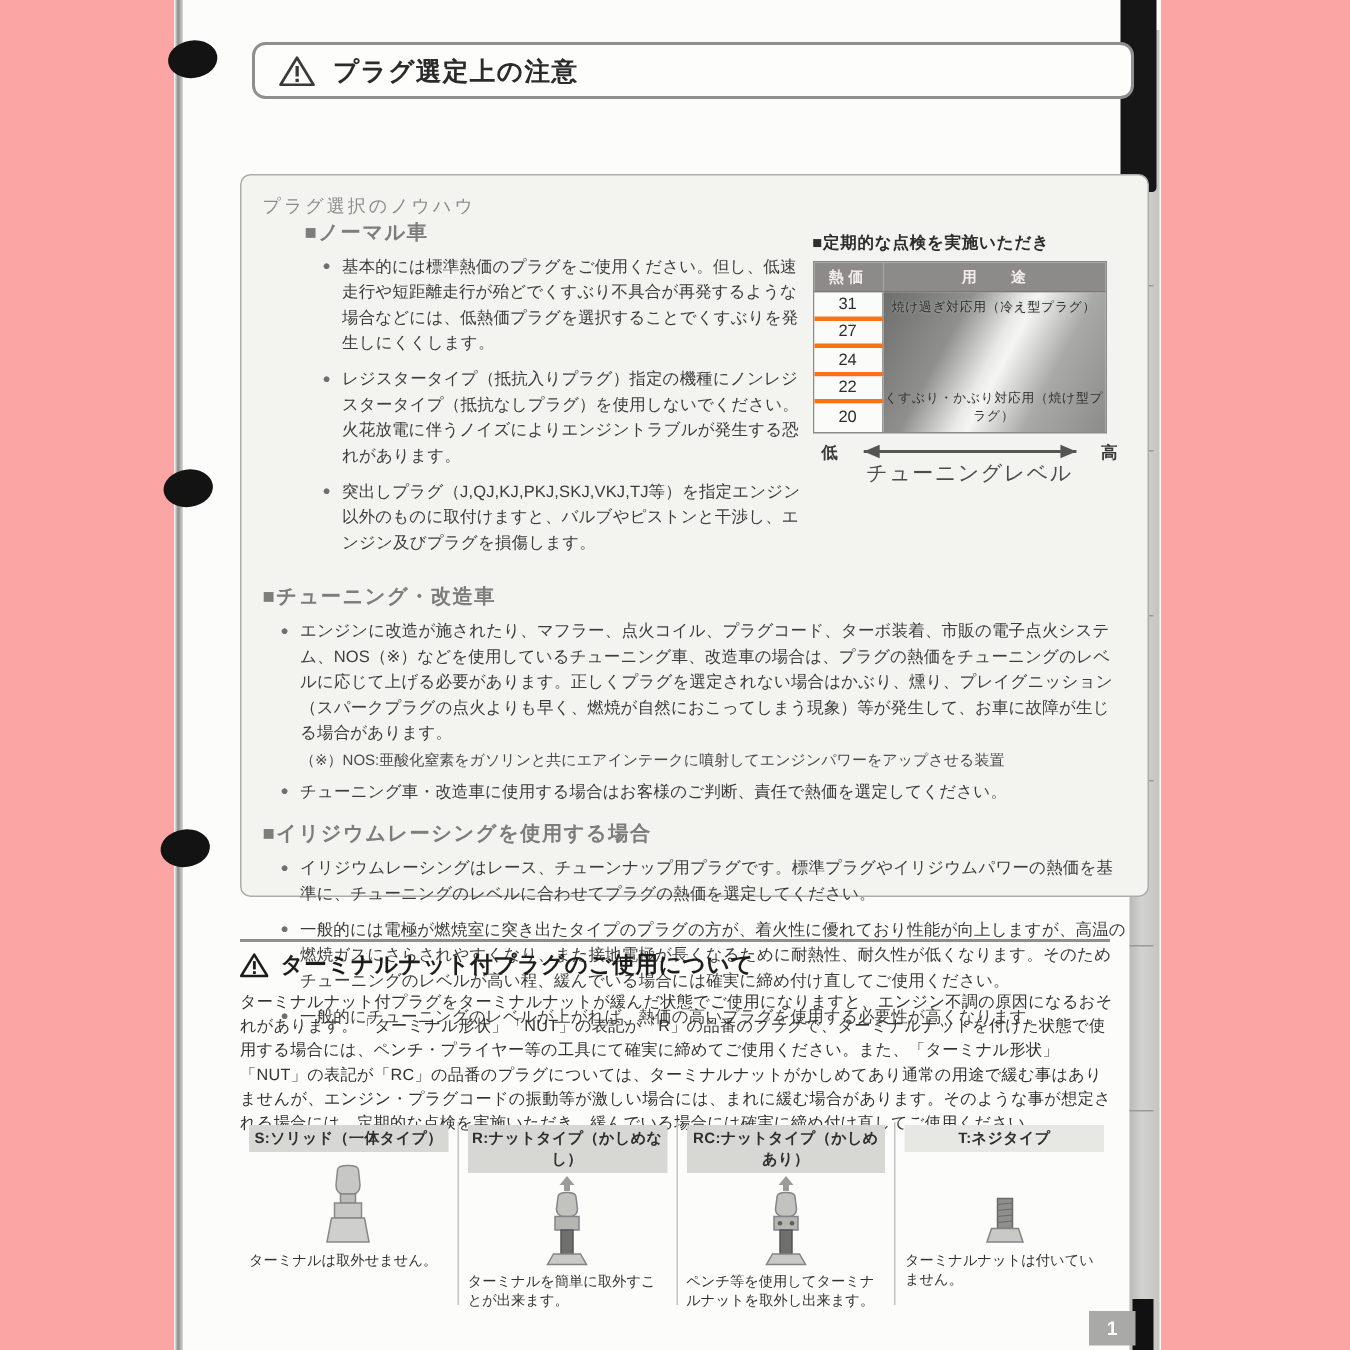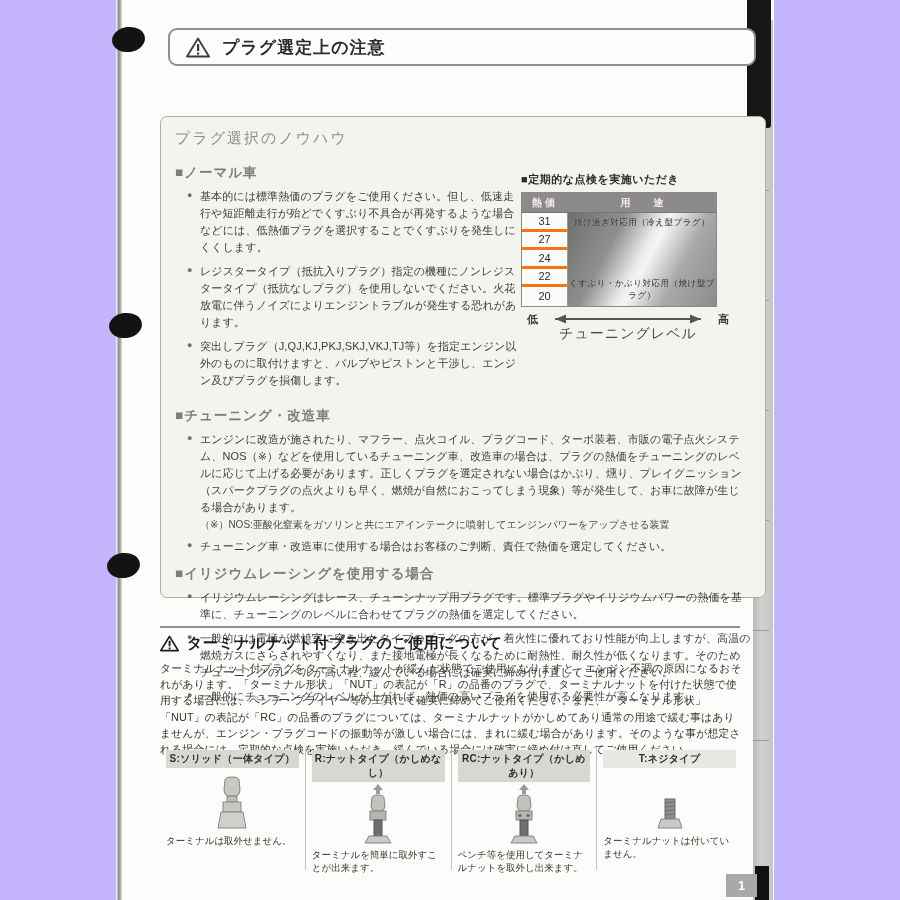--- a/index.html
+++ b/index.html
@@ -1,17 +1,17 @@
 <!DOCTYPE html>
 <html><head>
 <meta charset="utf-8">
 <style>
   * { margin:0; padding:0; box-sizing:border-box; }
   html,body { width:900px; height:900px; background:#ffffff; font-family:"Liberation Sans","DejaVu Sans",sans-serif; overflow:hidden; }
-  .stage { position:relative; width:900px; height:900px; background:#c4b5fd;padding-left:20px; }
+  .stage { position:relative; width:900px; height:900px; background:#fca5a5;padding-left:20px; }
 
   
   .paper { position:absolute; left:116px; top:0; width:658px; height:900px;
            background:#fcfcfa; }
   .paper-edge-left { position:absolute; left:116px; top:0; width:6px; height:900px;
            background:linear-gradient(90deg,#ffffff, #8a8a8a 45%, #d9d9d6 100%); }
 
   .punch-hole { position:absolute; width:33px; height:25px; background:#131313; border-radius:50%; }
 
   
@@ -29,29 +29,29 @@
 
   .warn-tri { flex:0 0 auto; }
 
   
   .intro { position:absolute; left:160px; top:76px; width:606px;
            font-size:13px; font-weight:bold; color:#333; line-height:1.55; letter-spacing:0.2px; }
 
   
   .knowhow { position:absolute; left:160px; top:116px; width:606px; height:482px;
            background:#f3f3f0; border:1px solid #adadaa; border-radius:7px; padding:12px 14px 0 14px; }
-  .kh-label { font-size:15px; color:#8c8c8a; letter-spacing:2px; margin-bottom:16px; }
+  .kh-label { font-size:12px; color:#8c8c8a; letter-spacing:2px; margin-bottom:0; }
   .sec-head { font-size:13.5px; font-weight:bold; color:#7d7d7b; letter-spacing:1px; margin-bottom:6px; }
   .bullets { list-style:none; }
   .bullets li { position:relative; font-size:11px; color:#3c3c3a; line-height:1.55;
            padding-left:13px; margin:0 0 7px 12px; letter-spacing:0.1px; }
   .bullets li::before { content:"●"; position:absolute; left:0; top:1px; font-size:9px; color:#6f6f6d; }
   .note-line { font-size:10px; color:#4a4a48; margin:2px 0 6px 25px; }
 
-  .two-col { display:flex; gap:0; }
+  .two-col { display:flex; gap:0;margin-left:28px; }
   .col-left { width:346px; }
   .col-right { width:214px; padding-top:8px; }
 
   
   .heat-title { font-size:11px; font-weight:bold; color:#2e2e2c; margin-bottom:5px; letter-spacing:0.5px; }
   .heat-table { width:196px; border:1px solid #8a8a88; display:grid;
            grid-template-columns:46px 1fr; grid-template-rows:20px repeat(5,18.5px); background:#fff; }
   .ht-h { background:#8d8b89; color:#f3ecec; font-size:10px; font-weight:bold;
            display:flex; align-items:center; justify-content:center; letter-spacing:3px; border-bottom:1px solid #777; }
   .ht-num { font-size:11px; color:#2d2d2b; display:flex; align-items:center; justify-content:center;

